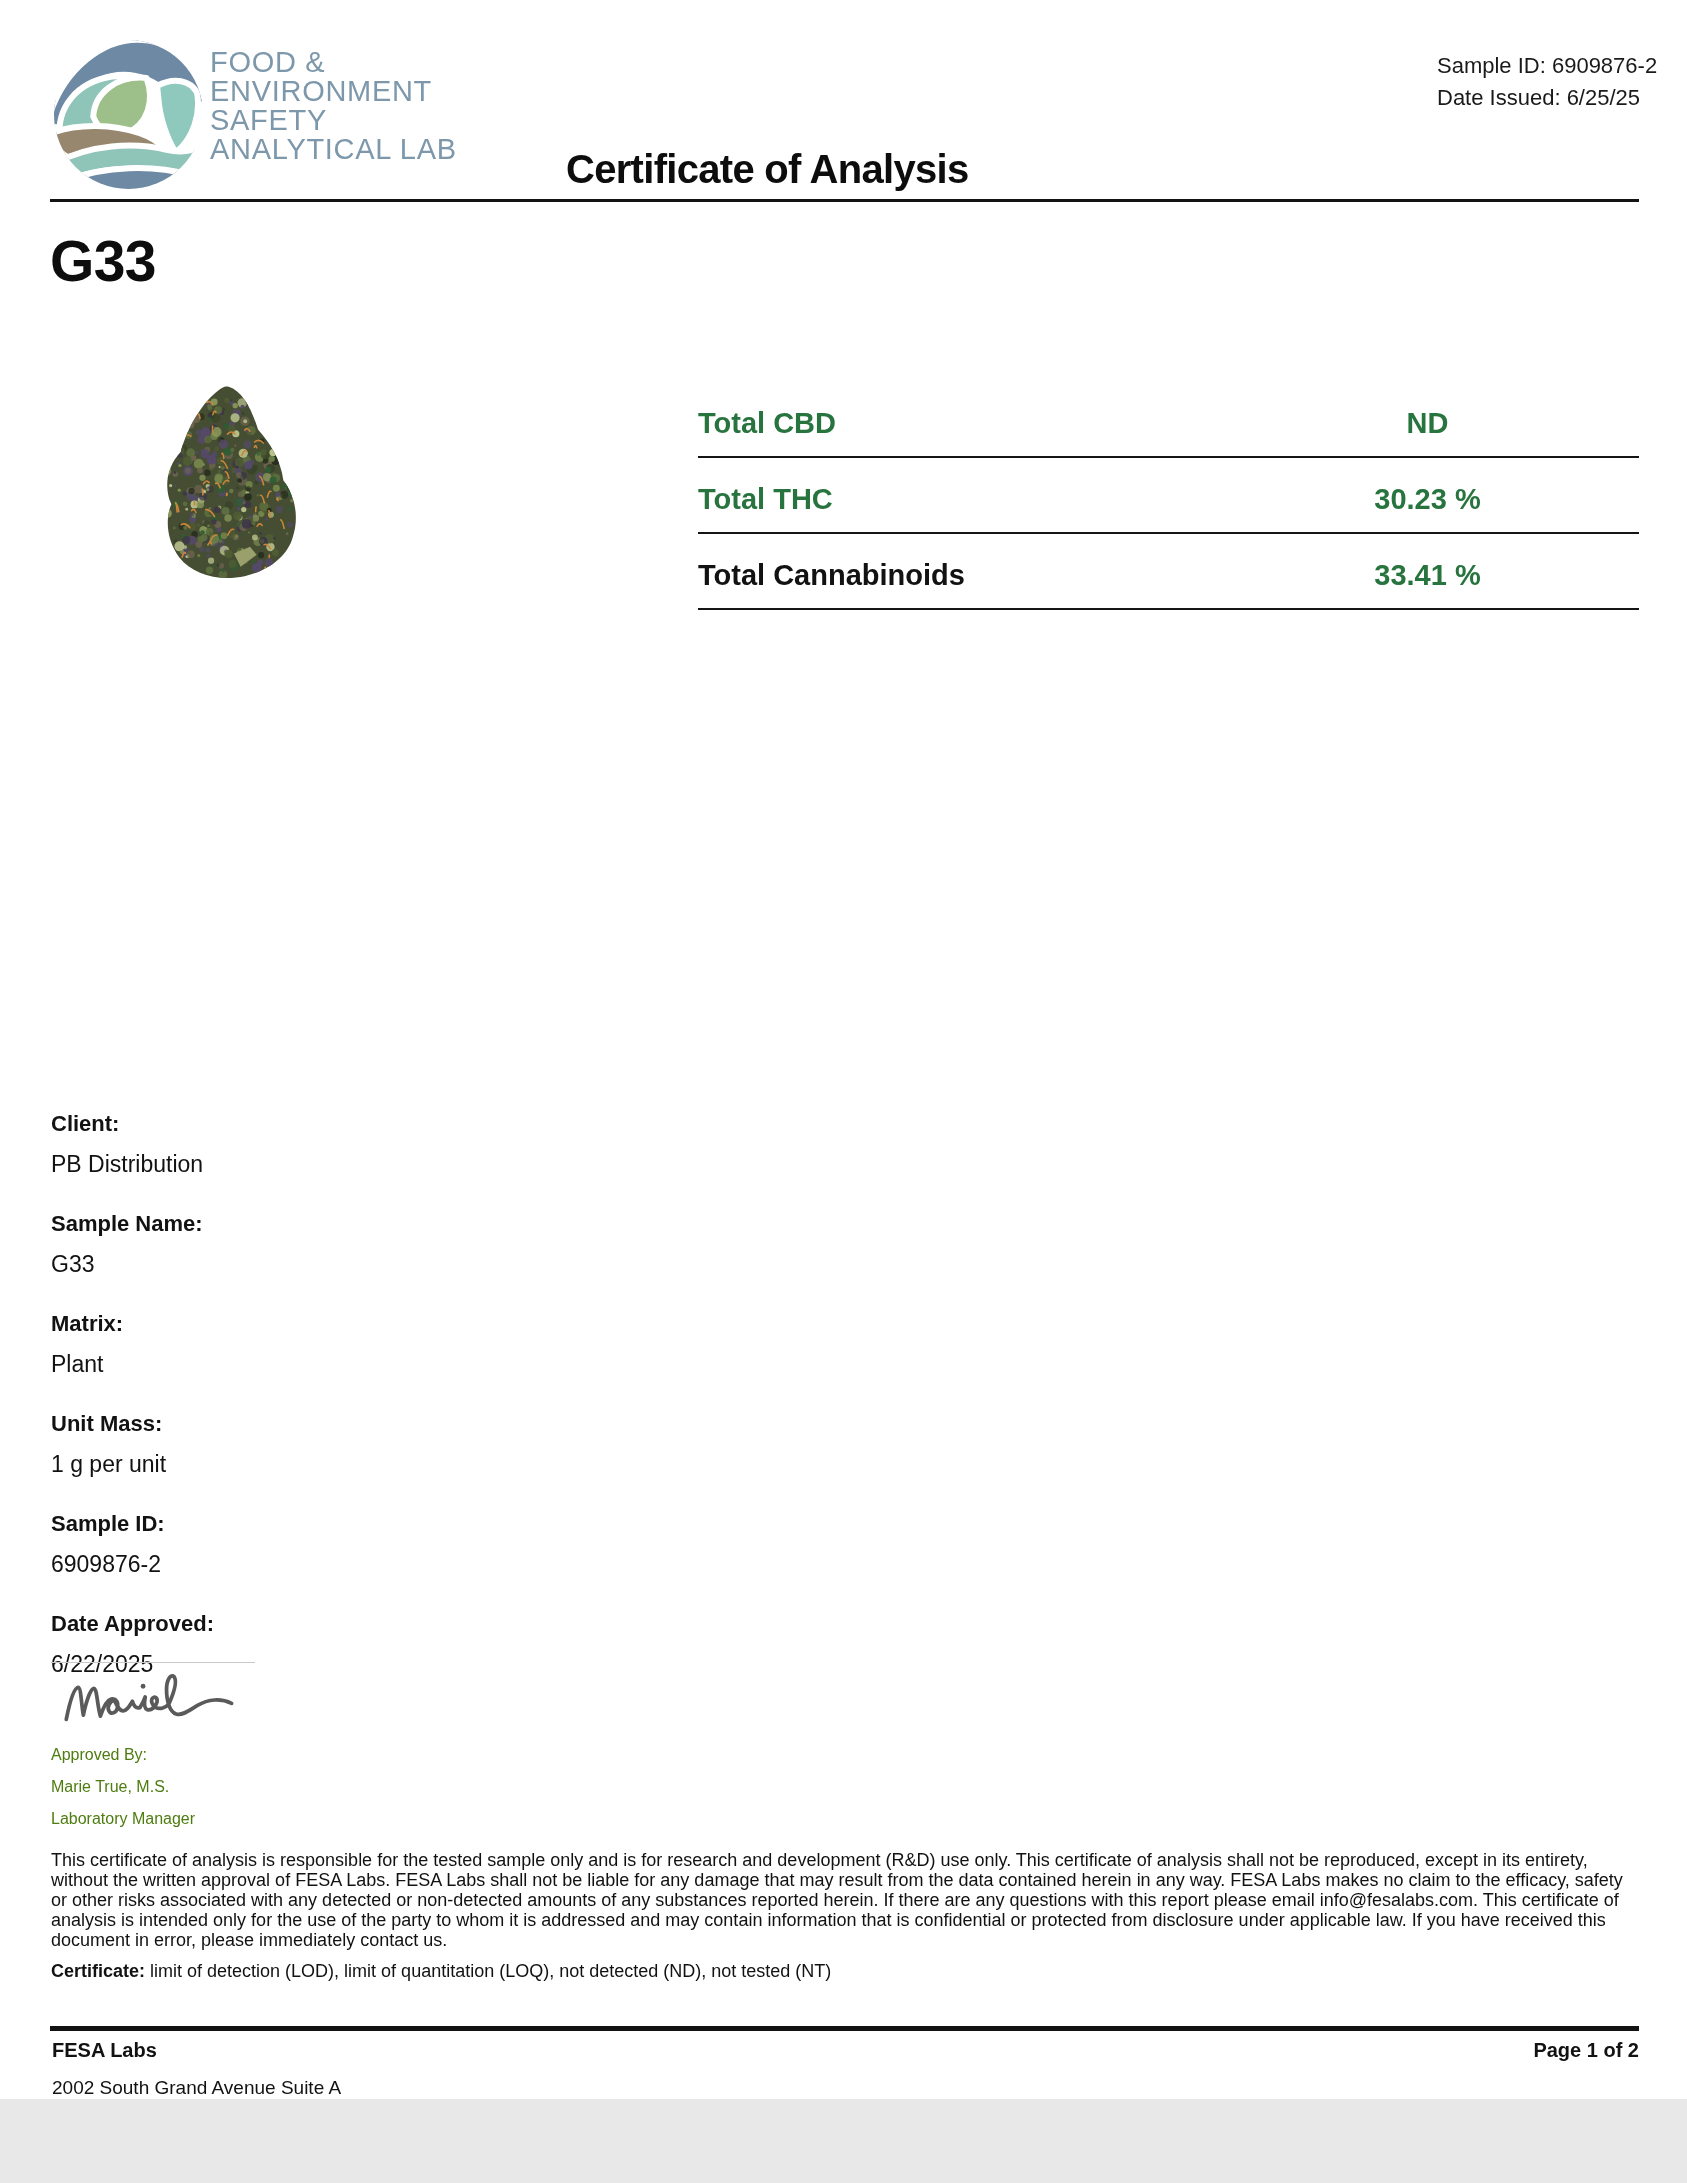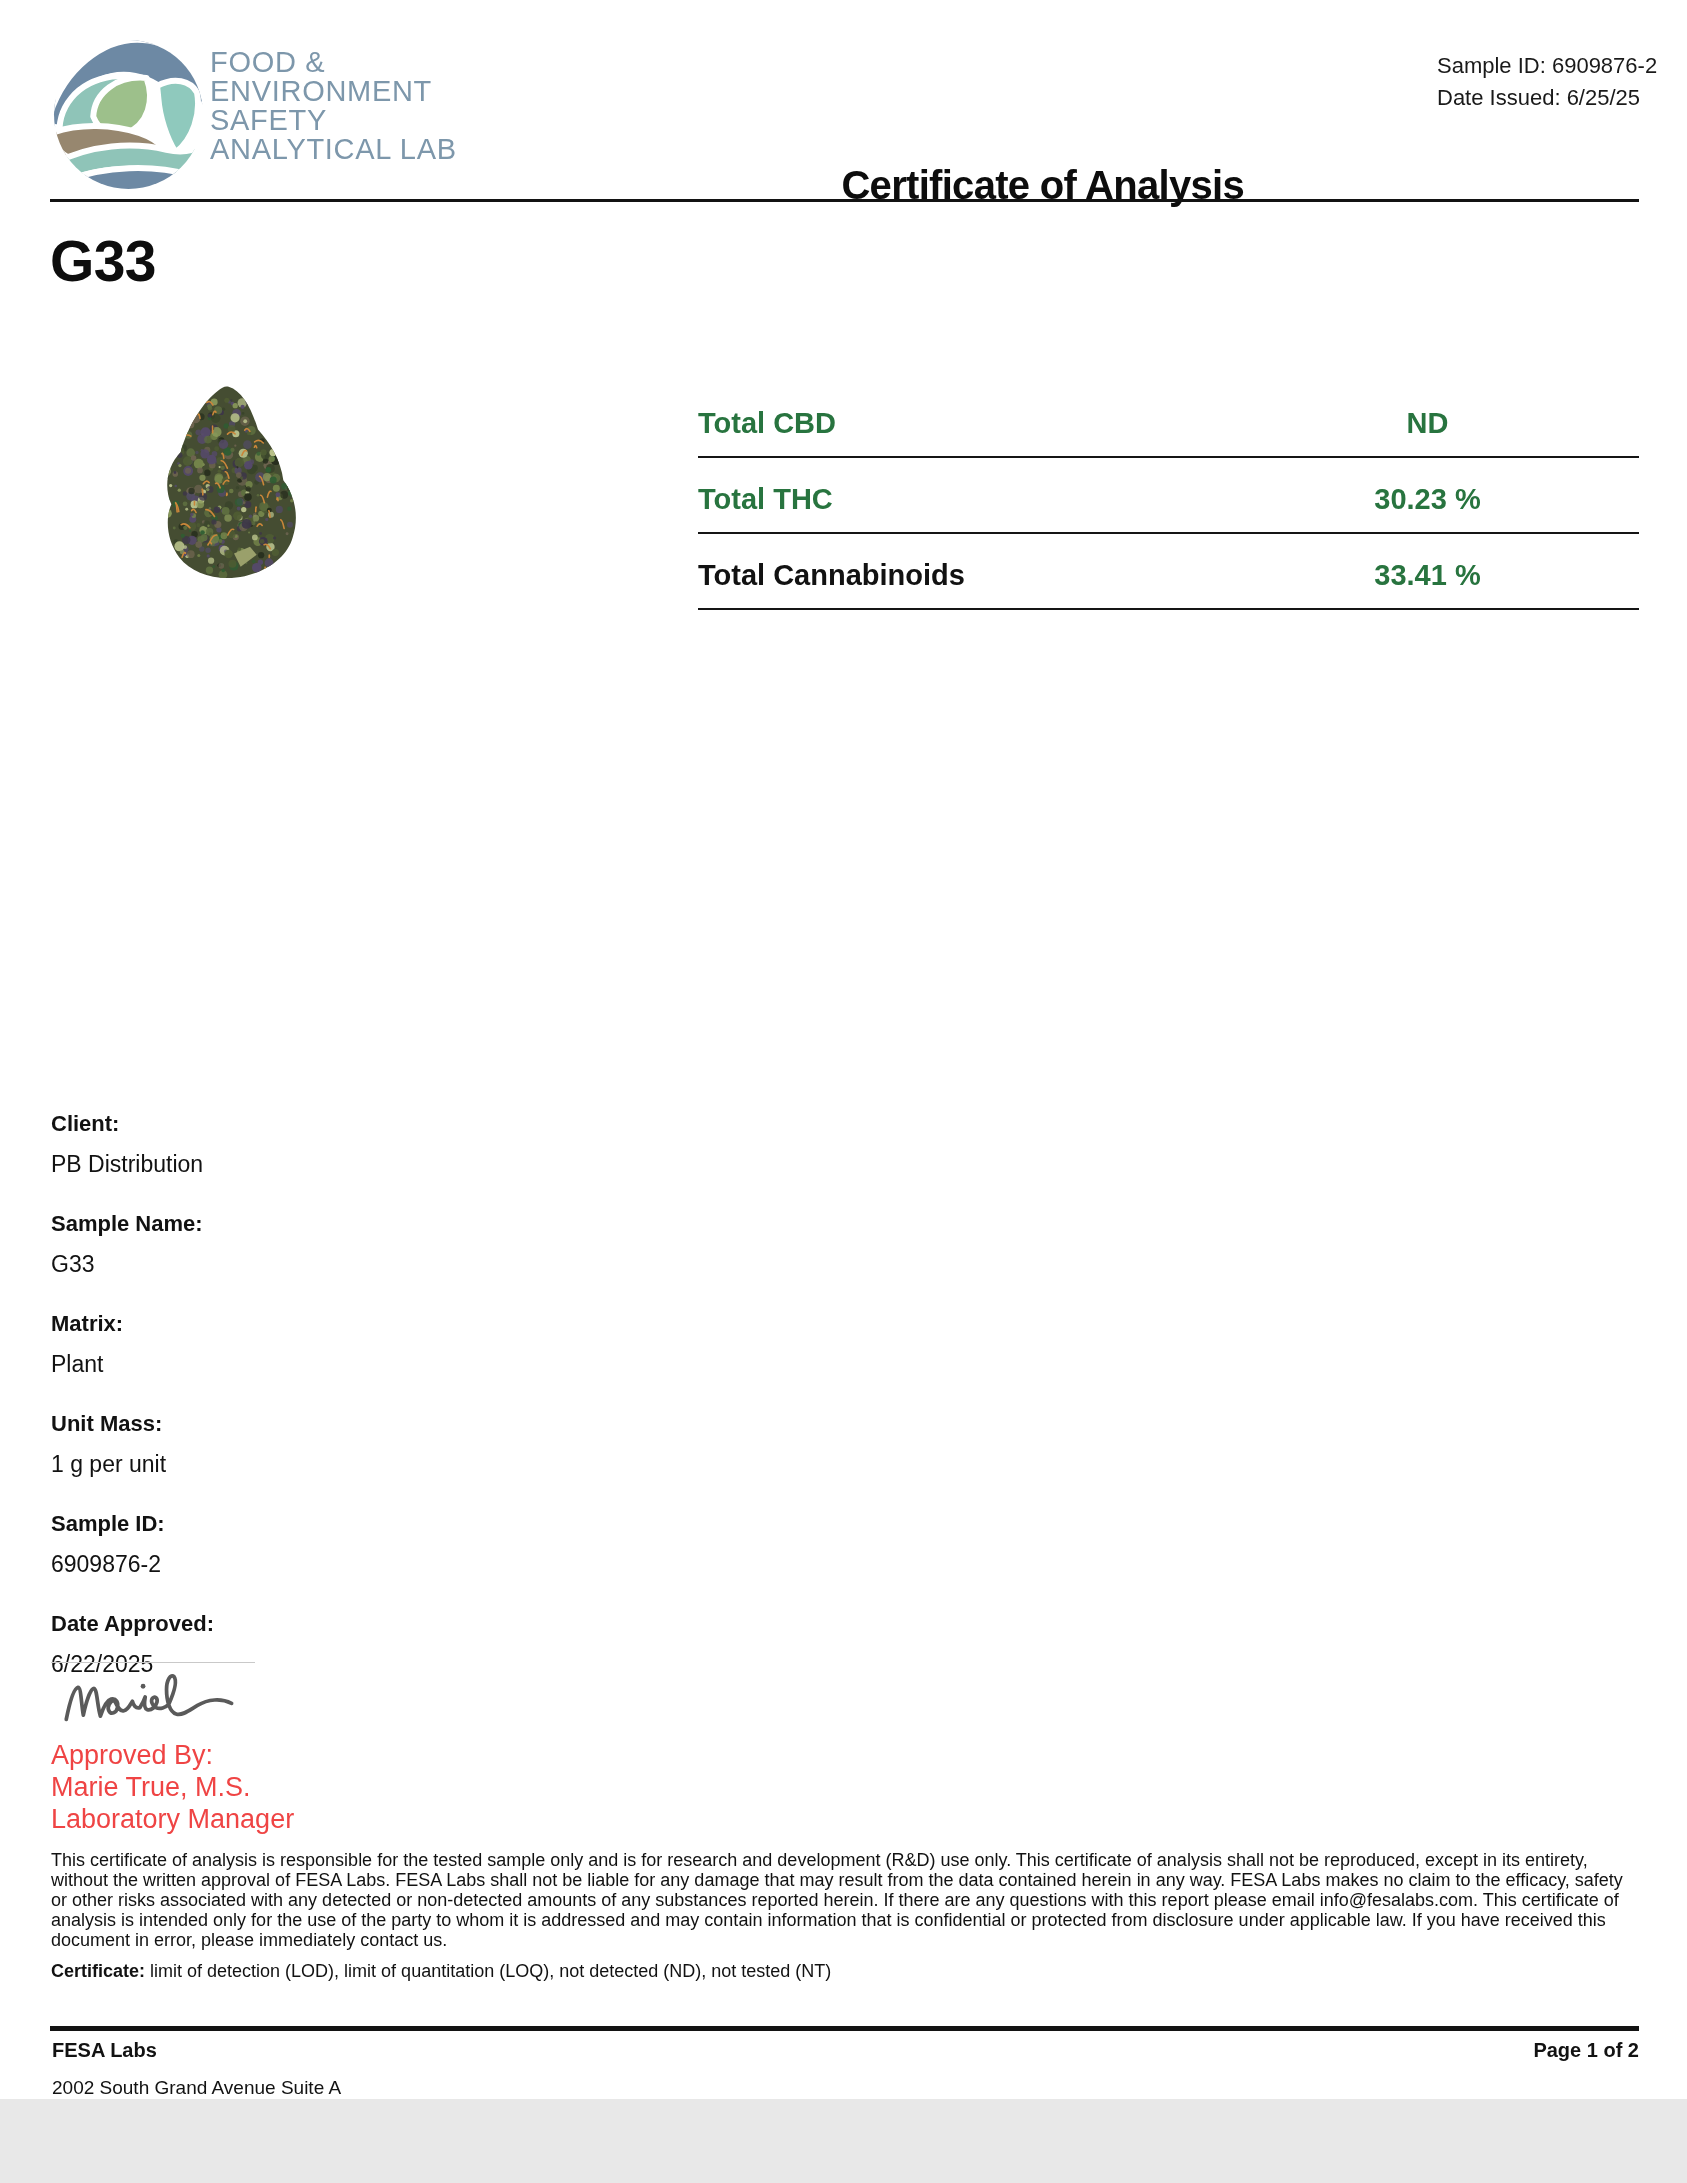--- a/index.html
+++ b/index.html
@@ -4,22 +4,22 @@
 <style>
   html,body { margin:0; padding:0; background:#e8e8e8; }
   .page {
     position:relative; width:1687px; height:2099px; background:#ffffff;
     font-family:"Liberation Sans", sans-serif; color:#121212; overflow:hidden;
     margin:0 auto;
   }
   .logo-icon { position:absolute; left:52px; top:38px; width:153px; height:153px; }
   .logo-words { position:absolute; left:210px; top:48px; color:#7d97ab;
     font-size:29px; line-height:29px; font-weight:400; letter-spacing:0.7px; }
-  .coa-title { position:absolute; left:566px; top:147px; width:662px; margin:16px;
-    text-align:right; font-size:40px; font-weight:700; letter-spacing:-0.7px; color:#0d0d0d; }
+  .coa-title { position:absolute; left:566px; top:147px; width:662px; margin:0;
+    text-align:left; font-size:40px; font-weight:700; letter-spacing:-0.7px; color:#0d0d0d; }
   .meta { position:absolute; left:1437px; top:50px; font-size:22px; line-height:32px; color:#1a1a1a; }
   .header-rule { position:absolute; left:50px; top:199px; width:1589px; height:3.3px; background:#131313; }
 
   
   .product-name { position:absolute; left:50px; top:228px; margin:0;
     font-size:57px; font-weight:700; letter-spacing:-0.7px; color:#0d0d0d; }
   .bud { position:absolute; left:150px; top:381px; width:160px; height:201px; }
 
   
   .potency { position:absolute; left:698px; top:382px; width:941px; }
@@ -33,21 +33,21 @@
   
   .details { position:absolute; left:51px; top:1093px; }
   .dgroup { margin-bottom:32px; }
   .dlabel { font-size:22px; font-weight:700; line-height:28px; margin-bottom:12px;margin-top:17px; }
   .dvalue { font-size:23px; line-height:28px; }
 
   
   .approval { position:absolute; left:51px; top:1662px; width:278px; }
   .sigbox { border-top:1.3px solid #c9c9c9; width:204px; padding-top:2.6px; }
   .sig { display:block; width:198px; height:64px; }
-  .applines { margin-top:9.3px; font-size:27px; line-height:32px; color:#ef4444; }
+  .applines { margin-top:9.3px; font-size:16px; line-height:32px; color:#4d7c0f; }
 
   
   .legal { position:absolute; left:51px; top:1850px; width:1589px; }
   .disclaimer { margin:0; font-size:18px; line-height:20px; color:#121212; text-align:left; }
   .refs { margin:11.2px 0 0 0; font-size:18px; line-height:20.5px; }
   .b { font-weight:700; }
 
   
   .footer-rule { position:absolute; left:50px; top:2026px; width:1589px; height:4.6px; background:#131313; }
   .footer-company { position:absolute; left:52px; top:2039px; font-size:20px; font-weight:700; }

